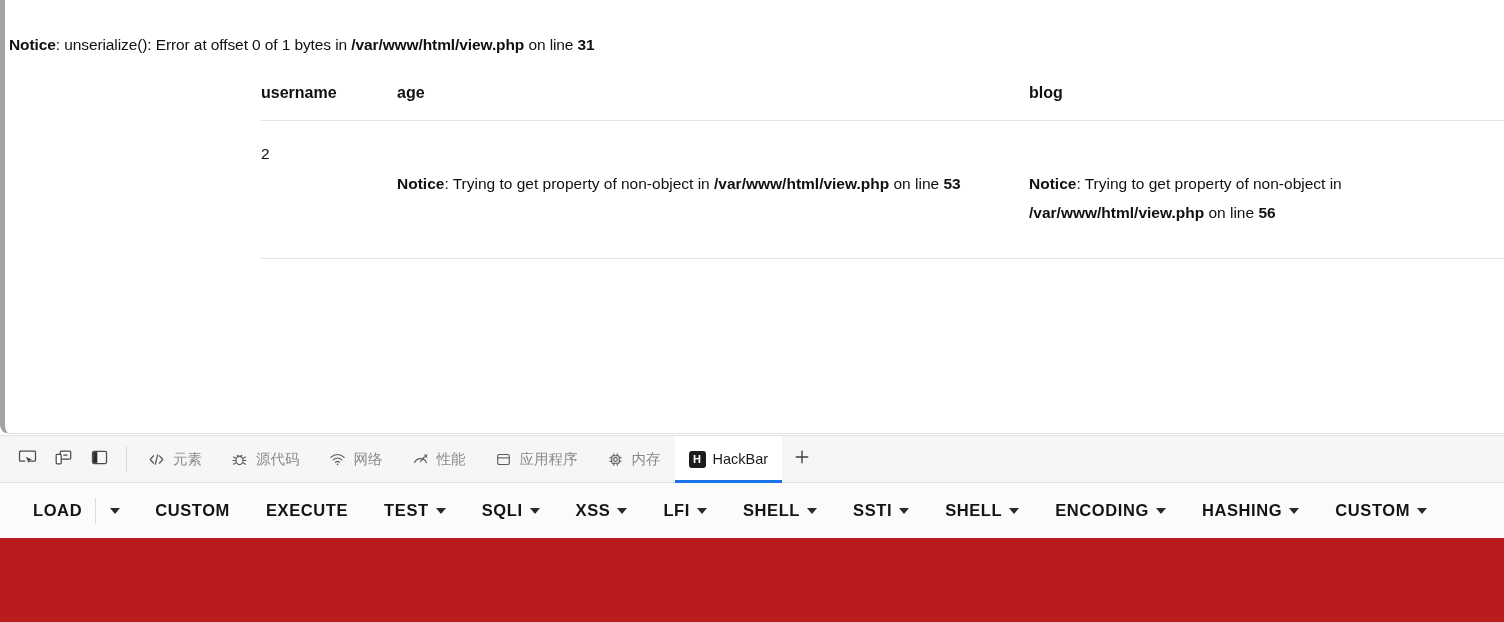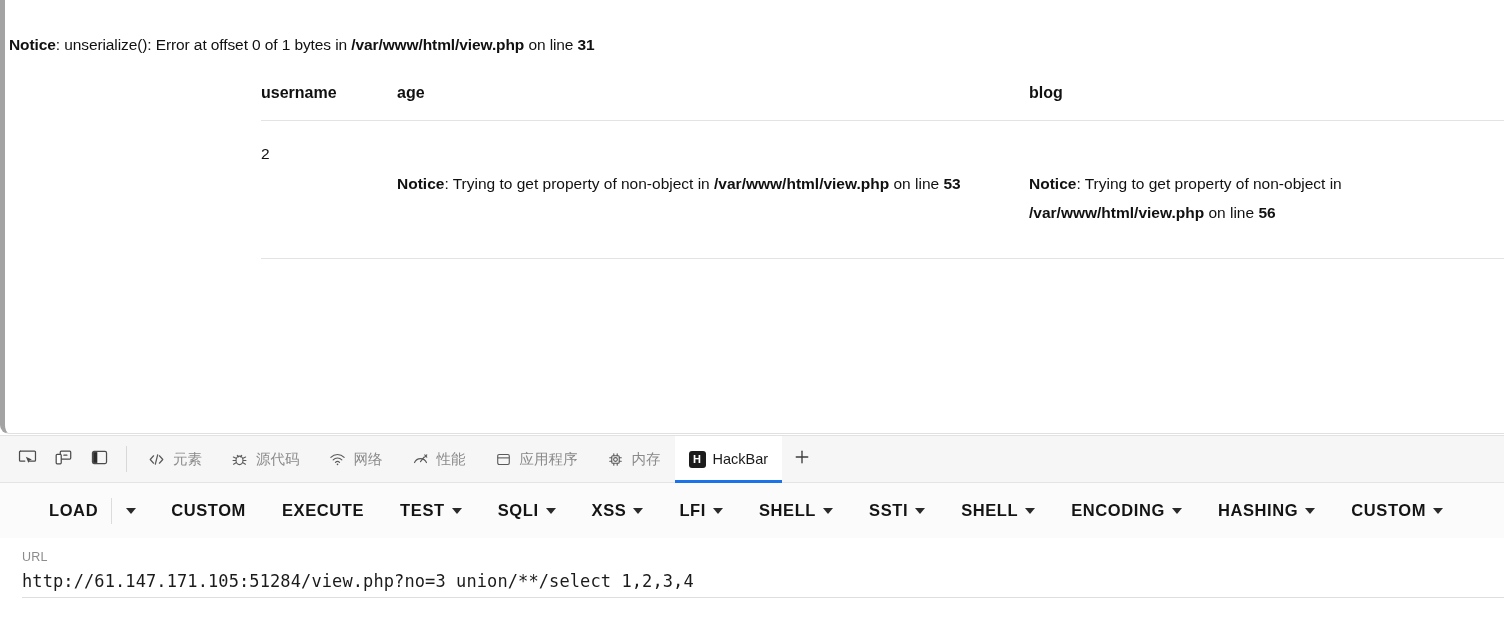--- a/index.html
+++ b/index.html
@@ -150,21 +150,21 @@
     cursor: pointer;
     color: #4a4a4a;
   }
 
   
   #hackbar-toolbar {
     height: 55px;
     background: #fbfbfb;
     display: flex;
     align-items: center;
-    padding-left: 38px;
+    padding-left: 22px;
     gap: 0px;
   }
   .hb-btn {
     font-size: 16.5px;
     font-weight: bold;
     letter-spacing: 0.6px;
     color: #141414;
     padding: 6px 11px;
     cursor: pointer;
     display: flex;
@@ -456,19 +456,14 @@
     </div>
     <div class="hb-gap"></div>
 
     <div class="hb-btn">
       <span>CUSTOM</span>
       <span class="caret"></span>
     </div>
 
   </div>
 
-  <div id="url-area">
-    <div class="url-label">URL</div>
-    <input class="url-value" type="text" value="http://61.147.171.105:51284/view.php?no=3 union/**/select 1,2,3,4" style="">
-    <div class="url-underline"></div>
-  </div>
 
 </div>
 
 </body></html>

